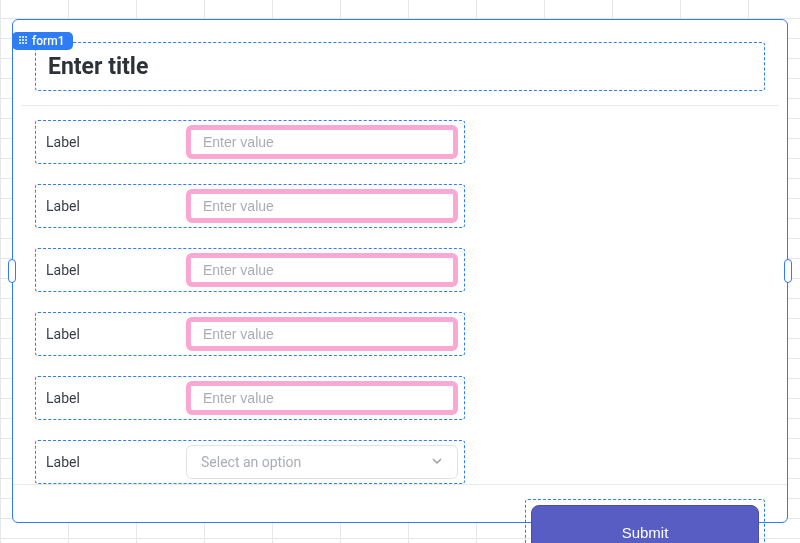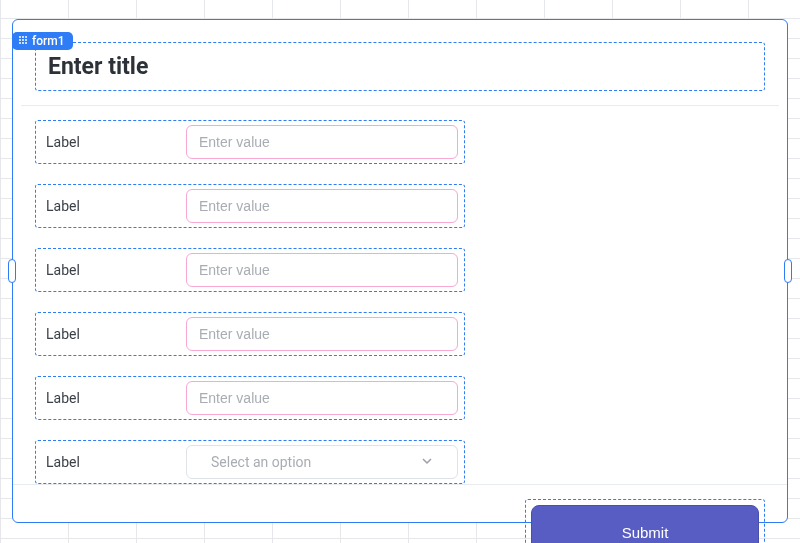--- a/index.html
+++ b/index.html
@@ -101,36 +101,36 @@
   }
   .field-label {
     width: 120px;
     padding-left: 4px;
     font-size: 14px;
     color: #3b3f46;
   }
   .field-input {
     flex: 1;
     height: 34px;
-    border: 1px solid #f9a8d4;
+    border: 5px solid #f9a8d4;
     border-radius: 6px;
     background: #fff;
     padding: 8px 12px;
     font-size: 14px;
     color: #333;
   }
   .field-input::placeholder { color: #a9adb3; }
 
   .field-select {
     flex: 1;
     height: 34px;
     border: 1px solid #dfe2e6;
     border-radius: 6px;
     background: #fff;
-    padding: 0 24px;
+    padding: 0 14px;
     font-size: 14px;
     color: #a9adb3;
     display: flex;
     align-items: center;
     justify-content: space-between;
     cursor: pointer;
   }
   .chevron {
     width: 12px; height: 12px;
     color: #9ca0a6;

